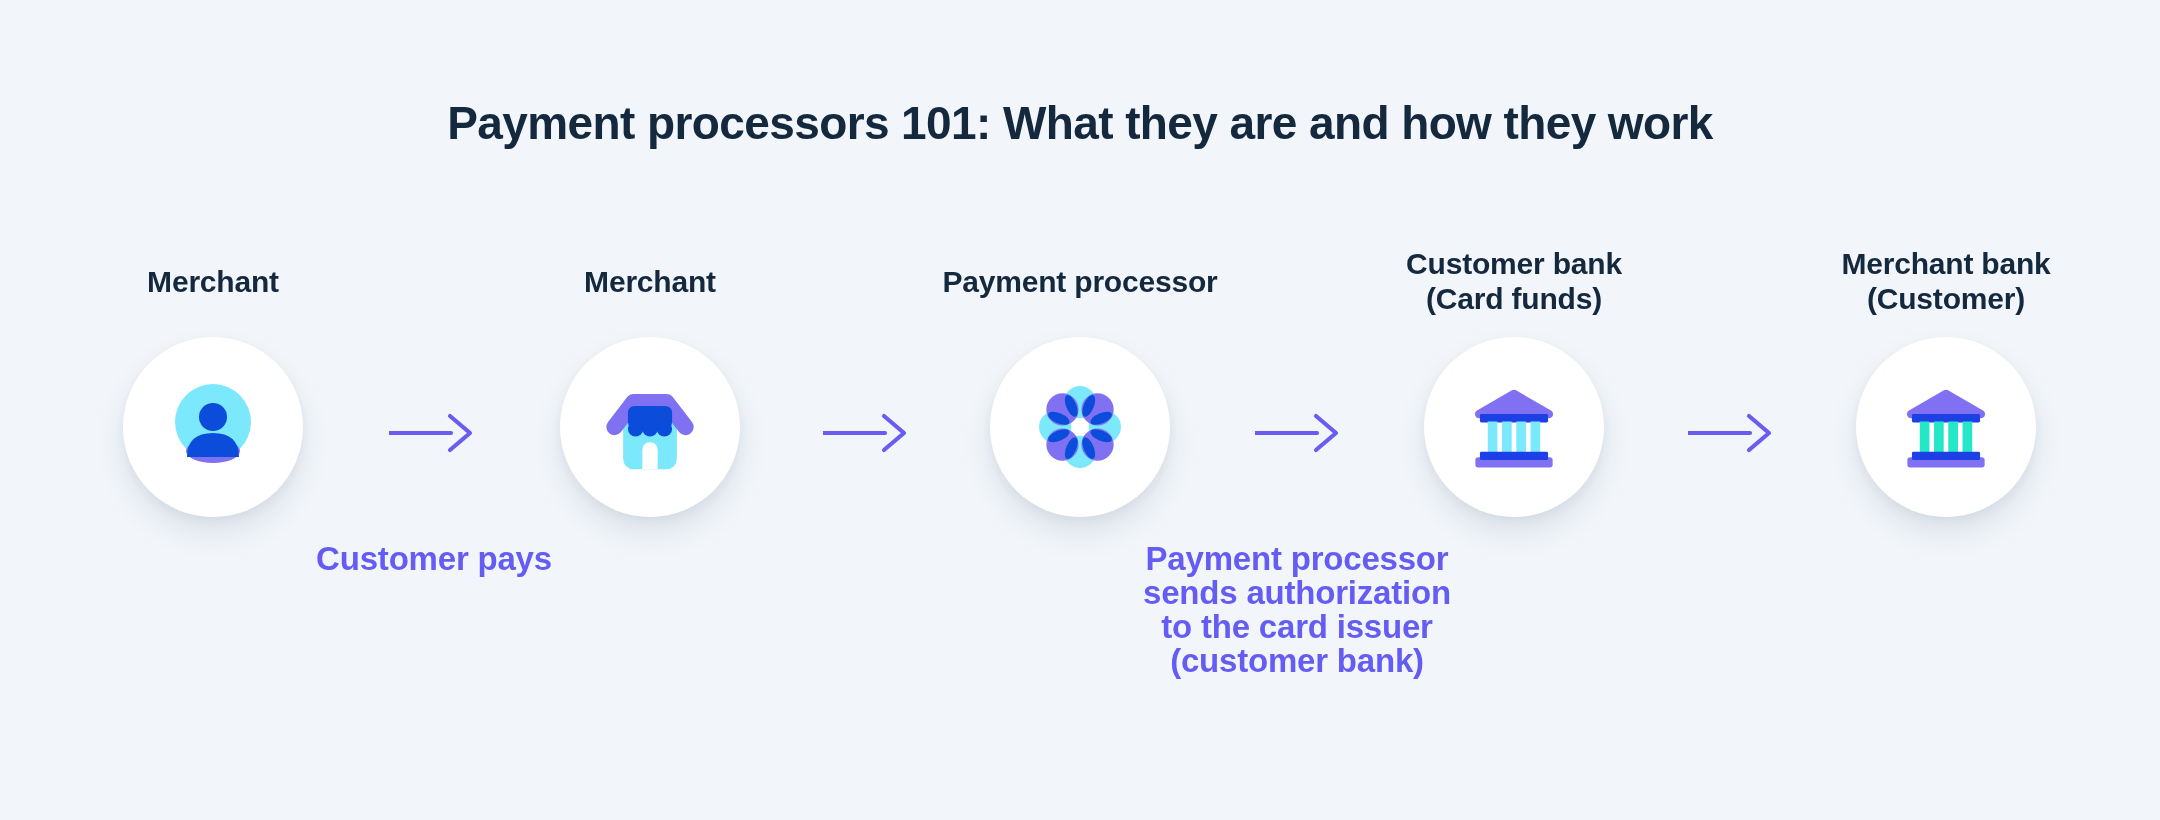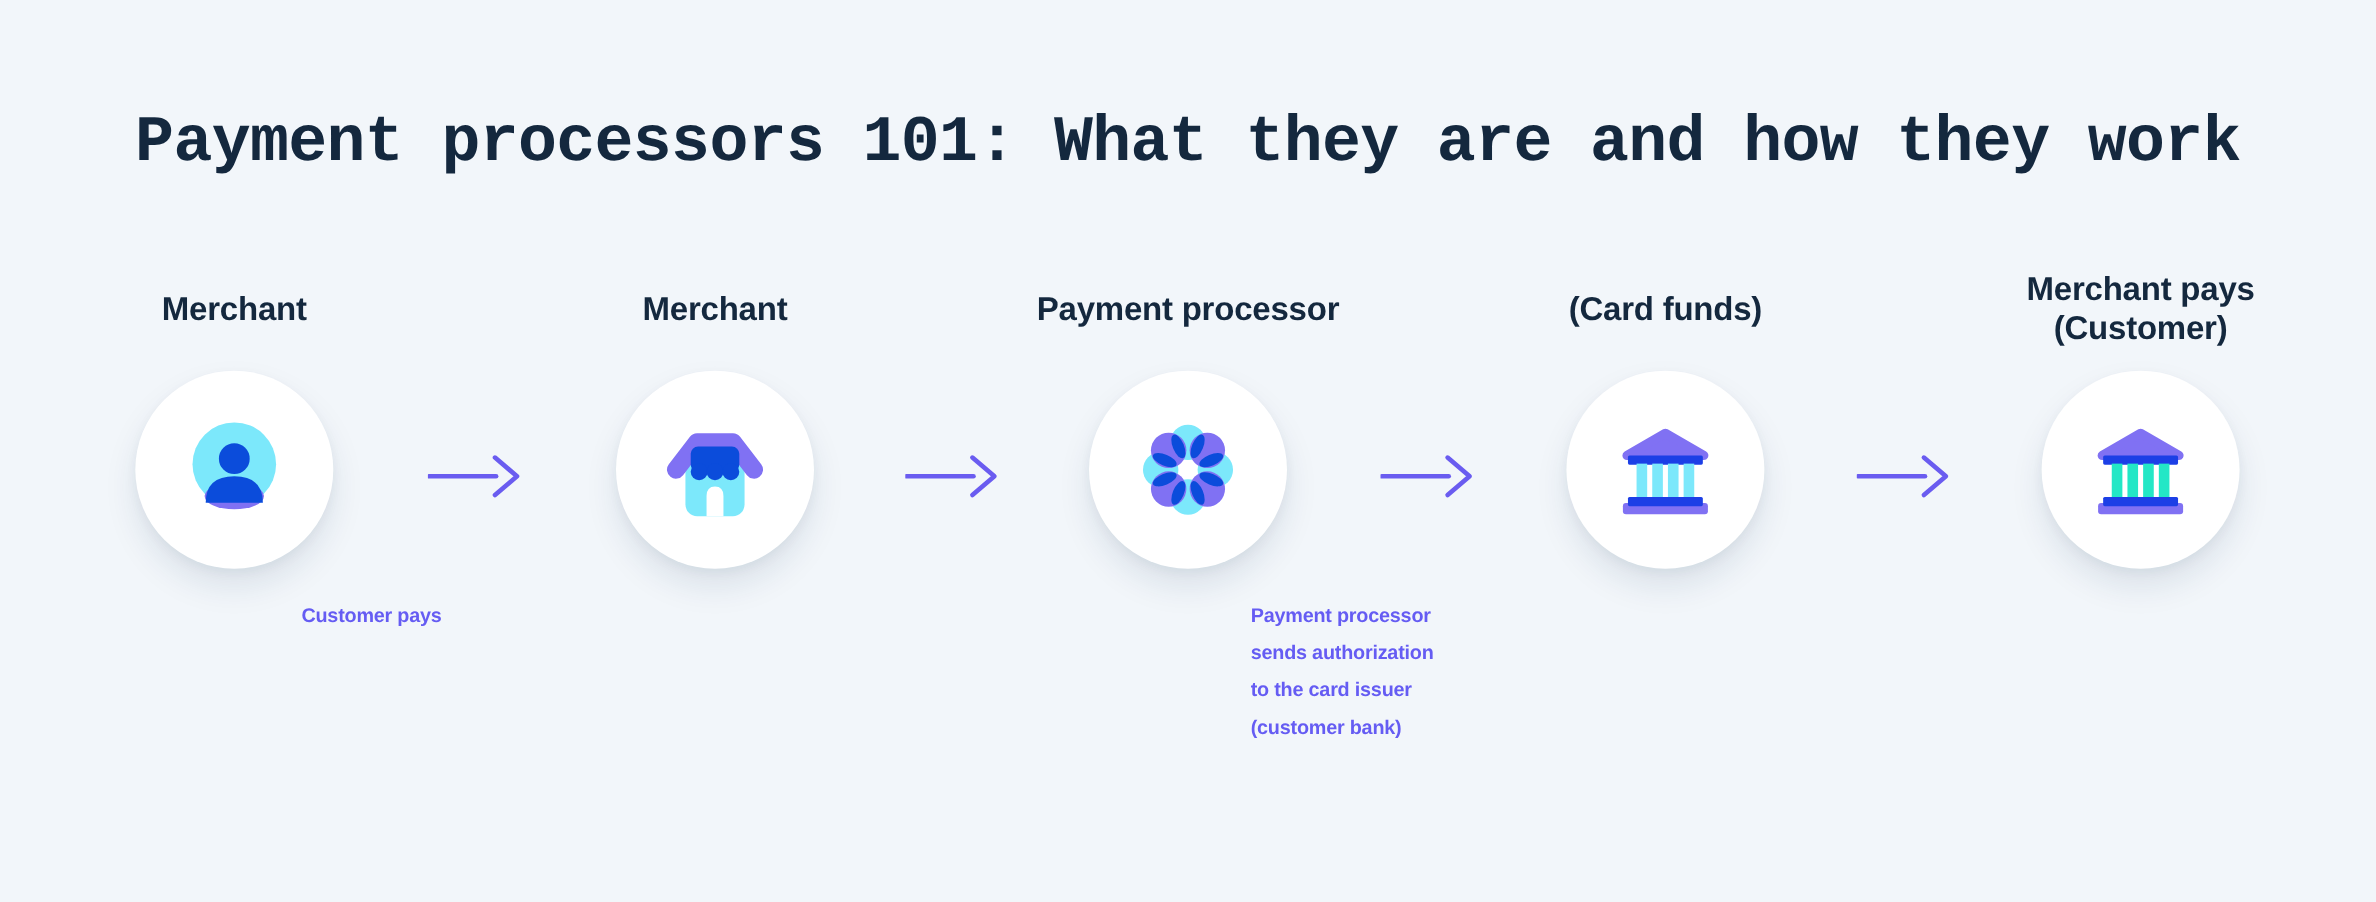--- a/index.html
+++ b/index.html
@@ -3,41 +3,41 @@
 <meta charset="utf-8">
 <style>
   html,body{margin:0;padding:0;}
   body{font-family:"Liberation Sans", sans-serif; background:#e8edf2;}
   .canvas{
     position:relative; width:2160px; height:820px;
     background:var(--bg,#F2F6FA); overflow:hidden;
   }
   .title{
     position:absolute; left:0; top:96px; width:2160px;
-    text-align:center; font-size:59px; font-weight:700;
-    letter-spacing:-0.6px; color:var(--navy,#14283E);font-family:Liberation Mono, monospace;
+    text-align:center; font-size:46px; font-weight:700;
+    letter-spacing:-0.6px; color:var(--navy,#14283E);
   }
   .node{ position:absolute; width:300px; text-align:center; }
   .node-label{
     position:absolute; top:240px; height:82px; width:300px;
     display:flex; flex-direction:column; justify-content:center; align-items:center;
     font-size:30px; line-height:35px; font-weight:700; color:var(--navy,#14283E);
     letter-spacing:-0.2px;
   }
   .node-circle{
     position:absolute; top:337px; left:60px; width:180px; height:180px;
     border-radius:50%; background:#ffffff;
     box-shadow:0 16px 30px rgba(24,52,84,0.10), 0 4px 10px rgba(24,52,84,0.05);
     display:flex; align-items:center; justify-content:center;
   }
   .node-circle svg{ display:block; }
   .arrow{ position:absolute; top:413px; width:84px; height:40px; }
   .caption{
     position:absolute; top:542px; width:320px;
-    text-align:left; font-size:18px; line-height:34px; font-weight:700;
+    text-align:center; font-size:33px; line-height:34px; font-weight:700;
     color:var(--purpleText,#655CF3); white-space:pre-line; letter-spacing:-0.2px;
   }
 </style>
 </head>
 <body>
 
 <div class="canvas">
 
   <div class="title">Payment processors 101: What they are and how they work</div>
 
@@ -93,39 +93,40 @@
         <ellipse cx="40.5" cy="73.0" rx="5.5" ry="12.5" fill="#0B4CDB" transform="rotate(202.5 40.5 73.0)"></ellipse>
         <ellipse cx="27.0" cy="59.5" rx="5.5" ry="12.5" fill="#0B4CDB" transform="rotate(247.5 27.0 59.5)"></ellipse>
         <ellipse cx="27.0" cy="40.5" rx="5.5" ry="12.5" fill="#0B4CDB" transform="rotate(292.5 27.0 40.5)"></ellipse>
         <ellipse cx="40.5" cy="27.0" rx="5.5" ry="12.5" fill="#0B4CDB" transform="rotate(337.5 40.5 27.0)"></ellipse>
       </svg>
     </div>
   </div>
 
   <div class="node" style="left:1364px">
     <div class="node-label">
+      <span>Customer bank</span>
       <span>(Card funds)</span>
     </div>
     <div class="node-circle">
       <svg width="92" height="92" viewBox="0 0 100 100">
         <path d="M50 14 L88 36 L12 36 Z" fill="#8071F3" stroke="#8071F3" stroke-width="9" stroke-linejoin="round"></path>
         <rect x="13" y="36" width="74" height="9" rx="1.5" fill="#1C3FE6"></rect>
         <rect x="21.5" y="44" width="10.5" height="36" fill="#7CE8FB"></rect>
         <rect x="37" y="44" width="10.5" height="36" fill="#7CE8FB"></rect>
         <rect x="52.5" y="44" width="10.5" height="36" fill="#7CE8FB"></rect>
         <rect x="68" y="44" width="10.5" height="36" fill="#7CE8FB"></rect>
         <rect x="8" y="83" width="84" height="11" rx="3" fill="#8071F3"></rect>
         <rect x="13" y="77" width="74" height="9" rx="1.5" fill="#1C3FE6"></rect>
       </svg>
     </div>
   </div>
 
   <div class="node" style="left:1796px">
     <div class="node-label">
-      <span>Merchant pays</span>
+      <span>Merchant bank</span>
       <span>(Customer)</span>
     </div>
     <div class="node-circle">
       <svg width="92" height="92" viewBox="0 0 100 100">
         <path d="M50 14 L88 36 L12 36 Z" fill="#8071F3" stroke="#8071F3" stroke-width="9" stroke-linejoin="round"></path>
         <rect x="13" y="36" width="74" height="9" rx="1.5" fill="#1C3FE6"></rect>
         <rect x="21.5" y="44" width="10.5" height="36" fill="#23E7C6"></rect>
         <rect x="37" y="44" width="10.5" height="36" fill="#23E7C6"></rect>
         <rect x="52.5" y="44" width="10.5" height="36" fill="#23E7C6"></rect>
         <rect x="68" y="44" width="10.5" height="36" fill="#23E7C6"></rect>

